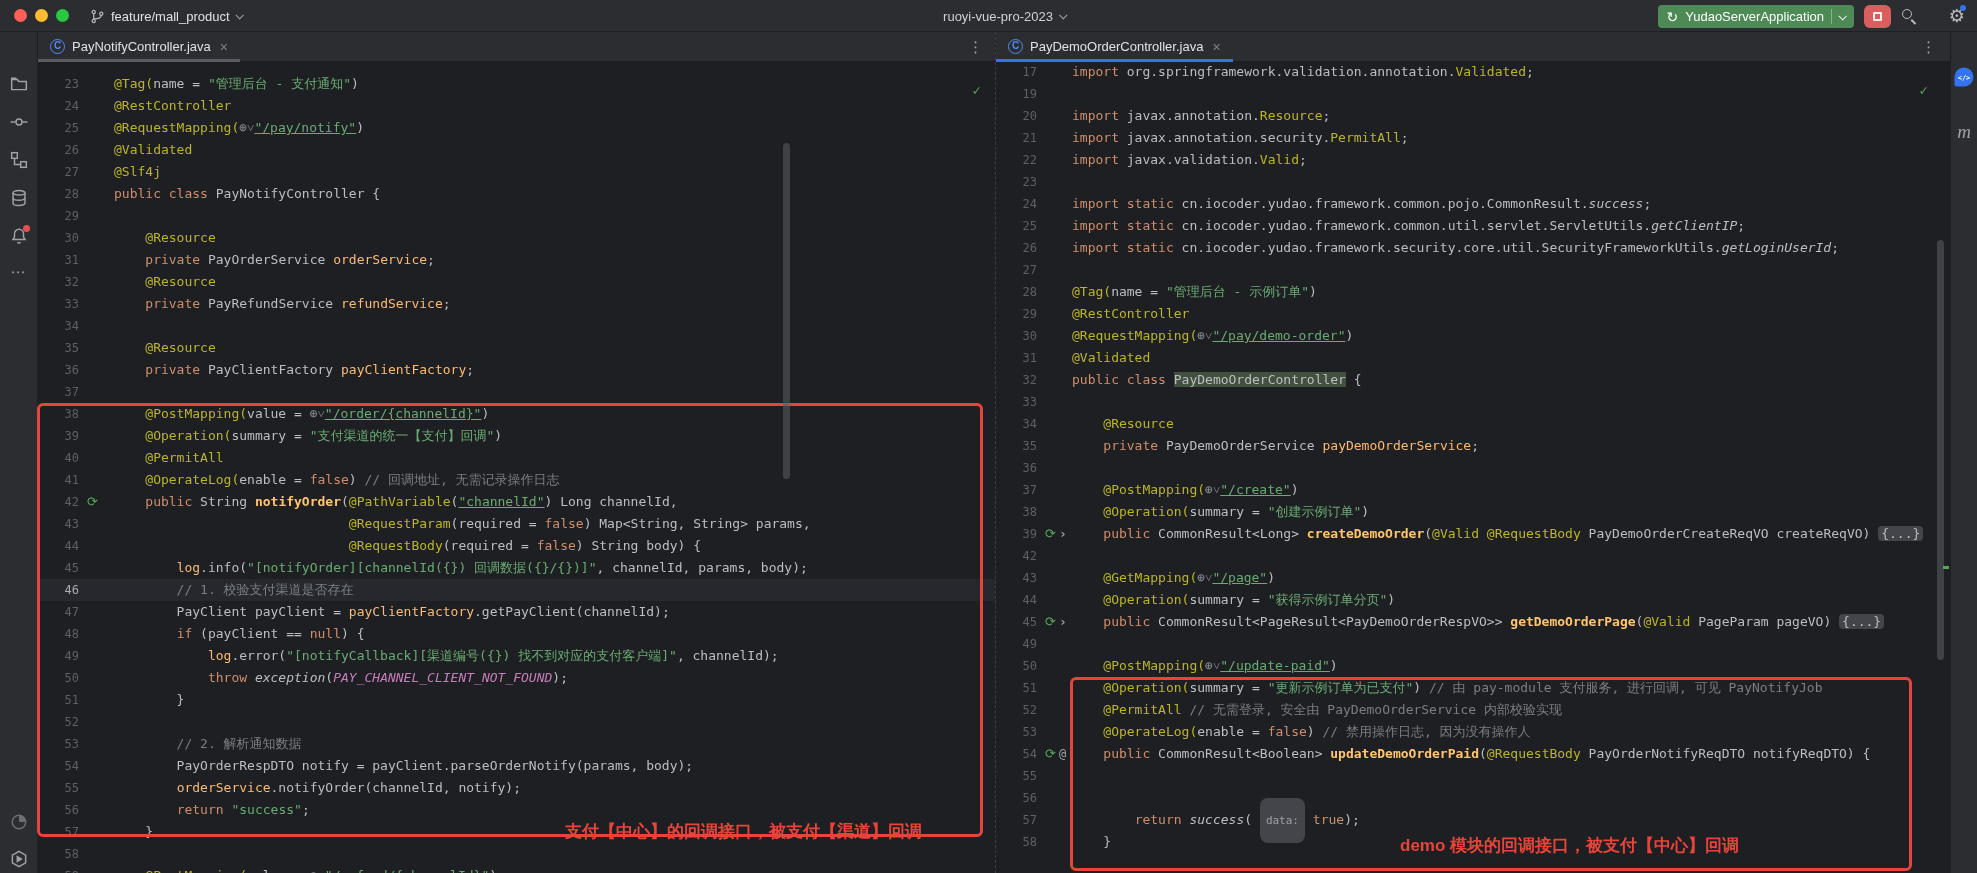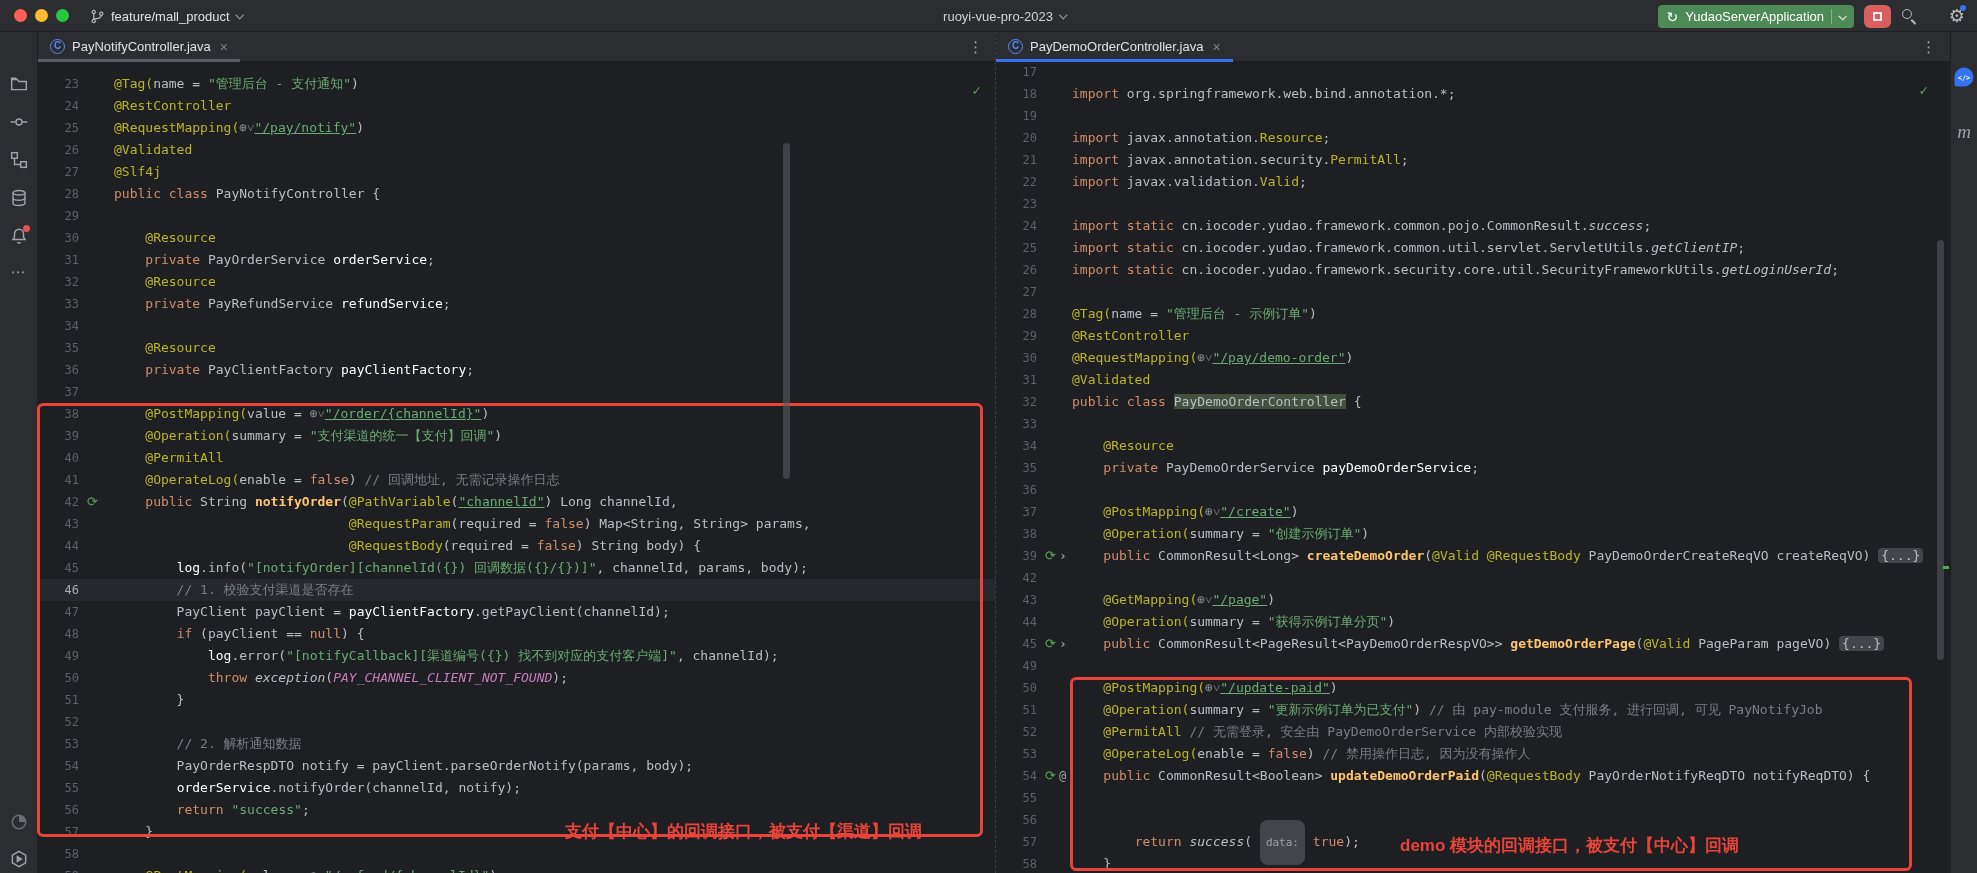--- a/index.html
+++ b/index.html
@@ -74,21 +74,21 @@
   .gi .endpoint { color:#57a559; font-size:13px; }
   .gi .fold { color:#9ea2aa; font-size:13px; font-weight:bold; }
   .gi .at { color:#9ea2aa; font-size:12px; }
   .code { white-space:pre; font-size:13px; color:#bcbec4; }
 
   .tk-kw   { color:#cf8e6d; }
   .tk-ann  { color:#bbb529; }
   .tk-str  { color:#6aab73; }
   .tk-strlink { color:#6aab73; text-decoration:underline; }
   .tk-cmt  { color:#7a7e85; }
-  .tk-fld  { color:#ffffff; }
+  .tk-fld  { color:#fdba74; }
   .tk-mth  { color:#ffc66d; font-weight:bold; }
   .tk-itl  { color:#bcbec4; font-style:italic; }
   .tk-const{ color:#c77dbb; font-style:italic; }
   .tk-plain{ color:#bcbec4; }
   .tk-cls  { color:#bcbec4; }
   .tk-hlcls{ color:#bcbec4; background:#42503e; }
   .tk-globe{ color:#868a91; }
   .tk-pill { background:#43454a; color:#bcbec4; border-radius:4px; padding:0 3px; }
   .tk-hint { background:#43454a; color:#9da0a8; border-radius:8px; padding:16px 6px; font-size:11px; }
 
@@ -419,25 +419,21 @@
         <span class="tclose">×</span>
         <span class="ul" style="background:#3574f0"></span>
       </div>
       <span class="kebab" style="right:14px">⋮</span>
     </div>
     <div class="editor">
       <div class="rows-right" id="rows-right">
           <div class="row">
             <span class="ln">17</span>
             <span class="gi"></span>
-          </div>
-          <div class="row">
-            <span class="ln">18</span>
-            <span class="gi"></span>
-            <span class="code"><span class="tk-kw">import </span><span class="tk-plain">org.springframework.web.bind.annotation.*;</span></span>
+            <span class="code"><span class="tk-kw">import </span><span class="tk-plain">org.springframework.validation.annotation.</span><span class="tk-ann">Validated</span><span class="tk-plain">;</span></span>
           </div>
           <div class="row">
             <span class="ln">19</span>
             <span class="gi"></span>
             <span class="code"></span>
           </div>
           <div class="row">
             <span class="ln">20</span>
             <span class="gi"></span>
             <span class="code"><span class="tk-kw">import </span><span class="tk-plain">javax.annotation.</span><span class="tk-ann">Resource</span><span class="tk-plain">;</span></span>

